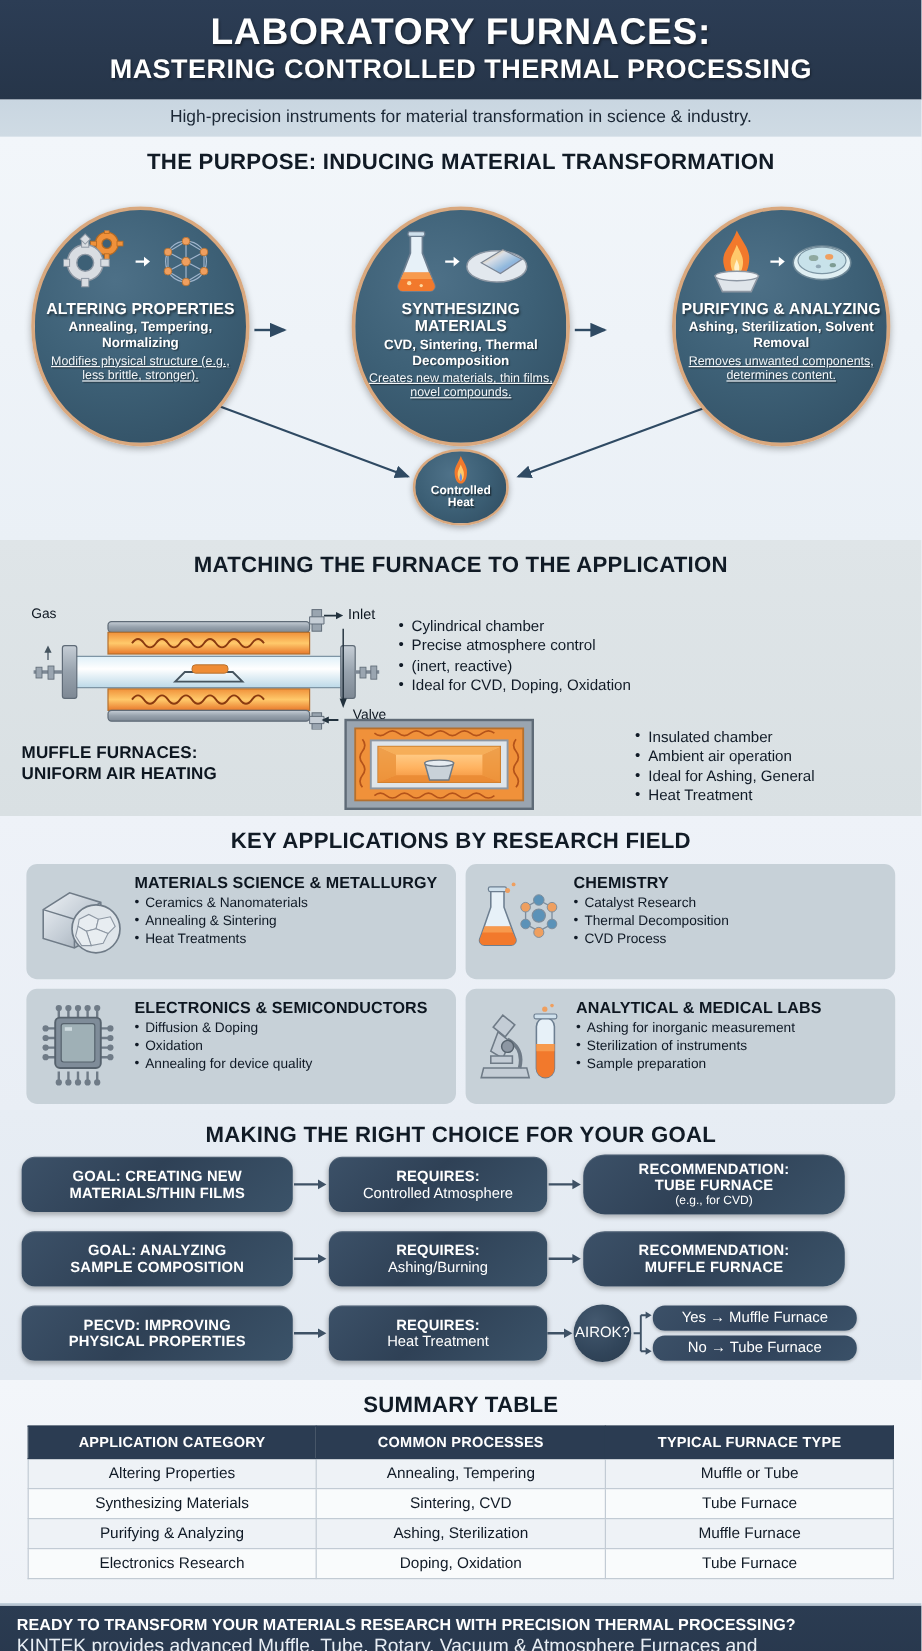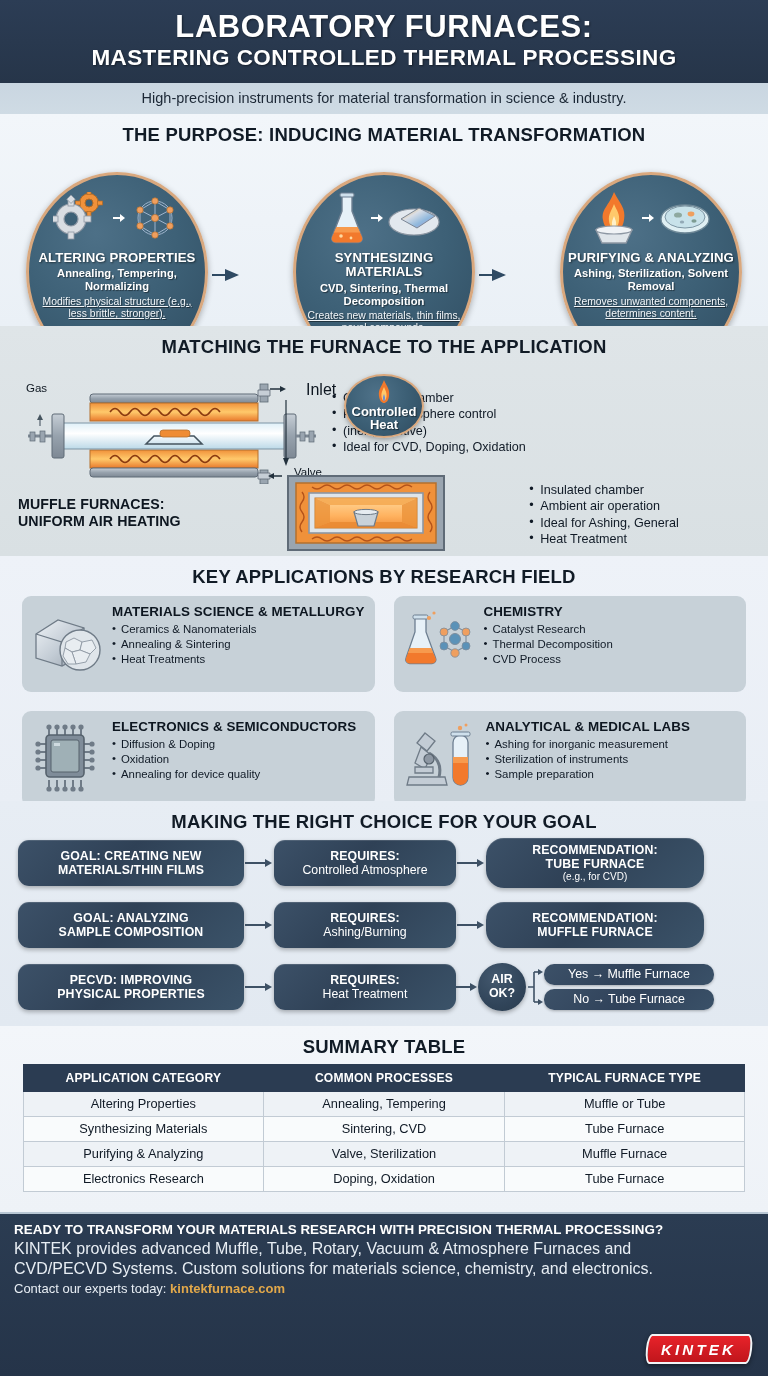--- a/index.html
+++ b/index.html
@@ -53,21 +53,21 @@
     letter-spacing: 0.2px;
     padding-top: 10px;
     padding-bottom: 6px;
   }
 
   
   .s-purpose {
     background: linear-gradient(180deg,#f2f6fa 0%, #eaf0f6 100%);
     flex: 0 0 auto;
     position: relative;
-    height: 212px;
+    height: 336px;
   }
   .circles { position: relative; height: 250px; }
   .circ {
     position: absolute;
     width: 182px; height: 200px;
     border-radius: 50%;
     background: radial-gradient(circle at 38% 30%, #4d7087 0%, #3d6076 48%, #2f4c60 100%);
     border: 3px solid #d9a87e;
     box-shadow: 0 2px 6px rgba(0,0,0,.3);
     display: flex; flex-direction: column; align-items: center;
@@ -85,37 +85,37 @@
   .heatnode {
     position: absolute; left: 344px; top: 222px;
     width: 80px; height: 64px; border-radius: 50%;
     background: radial-gradient(circle at 40% 32%, #4f7289 0%, #3c5f75 50%, #2e4a5e 100%);
     border: 2.5px solid #d9a87e;
     display:flex; flex-direction:column; align-items:center; justify-content:flex-start;
     padding-top:3px;
     box-shadow: 0 2px 5px rgba(0,0,0,.3);
     z-index: 4;
   }
-  .heatnode .hl { color:#fff; font-size:13px; font-weight:bold; line-height:1.05; text-align:center; text-shadow:1px 1px 1px rgba(0,0,0,.5); }
+  .heatnode .hl { color:#fff; font-size:10px; font-weight:bold; line-height:1.05; text-align:center; text-shadow:1px 1px 1px rgba(0,0,0,.5); }
   .diag-svg { position:absolute; left:0; top:0; width:768px; height:300px; pointer-events:none; }
 
   
   .s-match {
     background: linear-gradient(180deg,#dfe5e8 0%, #d9e0e3 100%);
     flex: 0 0 auto; height: 230px; position: relative;
   }
   .match-row { position: absolute; display: flex; align-items: center; }
   .mlabel { font-size: 14.2px; font-weight: bold; color:#0d1620; line-height:1.22; letter-spacing:.1px;}
   .mbul { list-style:none; }
   .mbul li { font-size:12.6px; color:#101a26; line-height:1.32; padding-left:11px; position:relative; }
   .mbul li:before { content:"•"; position:absolute; left:0; top:-1px; }
 
   
   .s-apps { background: linear-gradient(180deg,#eef2f8 0%, #e9eef5 100%); flex:0 0 auto; height:245px; }
-  .app-grid { display:grid; grid-template-columns: 1fr 1fr; gap:19px; padding: 2px 22px 0; }
+  .app-grid { display:grid; grid-template-columns: 1fr 1fr; gap:8px; padding: 2px 22px 0; }
   .app-card {
     background: #c7d1d8;
     border-radius: 9px;
     padding: 8px 9px;
     display: flex; gap: 7px; align-items: flex-start;
     height: 96px;
   }
   .app-card .ic { flex:0 0 74px; height:78px; display:flex; align-items:center; justify-content:center; }
   .app-card .tx { flex:1 1 auto; min-width:0; }
   .app-card h4 { font-size:13.4px; font-weight:bold; color:#0d1620; line-height:1.12; letter-spacing:.1px; }
@@ -138,22 +138,22 @@
   .pill .b { font-size:12.3px; font-weight:bold; line-height:1.14; letter-spacing:.15px; }
   .pill .n { font-size:12.3px; font-weight:normal; line-height:1.16; }
   .pill .s { font-size:10px; font-weight:normal; line-height:1.1; }
   .p-goal { width: 226px; }
   .p-req  { width: 182px; justify-content: center; }
   .p-rec  { width: 218px; border-radius: 18px; }
   .fconn { width: 30px; display:flex; align-items:center; justify-content:center; }
   .aircirc {
     width:48px; height:48px; border-radius:50%;
     background: radial-gradient(circle at 38% 30%, #44596f 0%, #31455a 60%, #293b4d 100%);
-    color:#fff; font-size:12.4px; font-weight:bold; line-height:1.08;
-    display:flex; flex-direction:column; align-items:center; justify-content:center;
+    color:#fff; font-size:12.4px; font-weight:normal; line-height:1.08;
+    display:flex; align-items:center; justify-content:center;
     box-shadow:0 2px 4px rgba(0,0,0,.3);
   }
   .yn { width:170px; }
   .yn .ynbox {
     background: linear-gradient(135deg,#3c5168 0%, #30425a 50%, #3a5168 100%);
     border-radius:10px; color:#fff; font-size:12.4px;
     height:21px; display:flex; align-items:center; justify-content:center;
     margin-bottom:4px; box-shadow:0 1px 3px rgba(0,0,0,.28);
   }
 
@@ -407,21 +407,21 @@
           <path d="M240,95 L252,95 L252,101 L240,101 Z" fill="#c6ced6" stroke="#5f6b77" stroke-width=".8"></path>
 
           <path d="M252,11 L264,11" stroke="#22313d" stroke-width="1.5"></path>
             <path d="M262,8 L268,11 L262,14 Z" fill="#22313d"></path>
           <path d="M264,98 L254,98" stroke="#22313d" stroke-width="1.5"></path>
             <path d="M256,95 L250,98 L256,101 Z" fill="#22313d"></path>
           <path d="M268,22 L268,84" stroke="#22313d" stroke-width="1.2"></path>
             <path d="M265,80 L268,88 L271,80 Z" fill="#22313d"></path>
         </svg>
         <div style="position:absolute; left:8px; top:4px; font-size:11.5px; color:#0d1620;">Gas</div>
-        <div style="position:absolute; left:288px; top:3px; font-size:16px; color:#0d1620;">Inlet</div>
+        <div style="position:absolute; left:272px; top:3px; font-size:12px; color:#0d1620;">Inlet</div>
         <div style="position:absolute; left:276px; top:88px; font-size:11.5px; color:#0d1620;">Valve</div>
       </div>
 
       <ul class="mbul" style="width:222px; padding-top:12px; margin-left:14px;">
         <li>Cylindrical chamber</li>
         <li>Precise atmosphere control</li>
         <li style="padding-left:11px;">
             <span style="display:block;">(inert, reactive)</span>
           </li>
         <li>Ideal for CVD, Doping, Oxidation</li>
@@ -735,21 +735,21 @@
           <td>Annealing, Tempering</td>
           <td>Muffle or Tube</td>
         </tr>
         <tr>
           <td>Synthesizing Materials</td>
           <td>Sintering, CVD</td>
           <td>Tube Furnace</td>
         </tr>
         <tr>
           <td>Purifying &amp; Analyzing</td>
-          <td>Valve, Sterilization</td>
+          <td>Ashing, Sterilization</td>
           <td>Muffle Furnace</td>
         </tr>
         <tr>
           <td>Electronics Research</td>
           <td>Doping, Oxidation</td>
           <td>Tube Furnace</td>
         </tr>
       </tbody>
     </table>
   </div>

